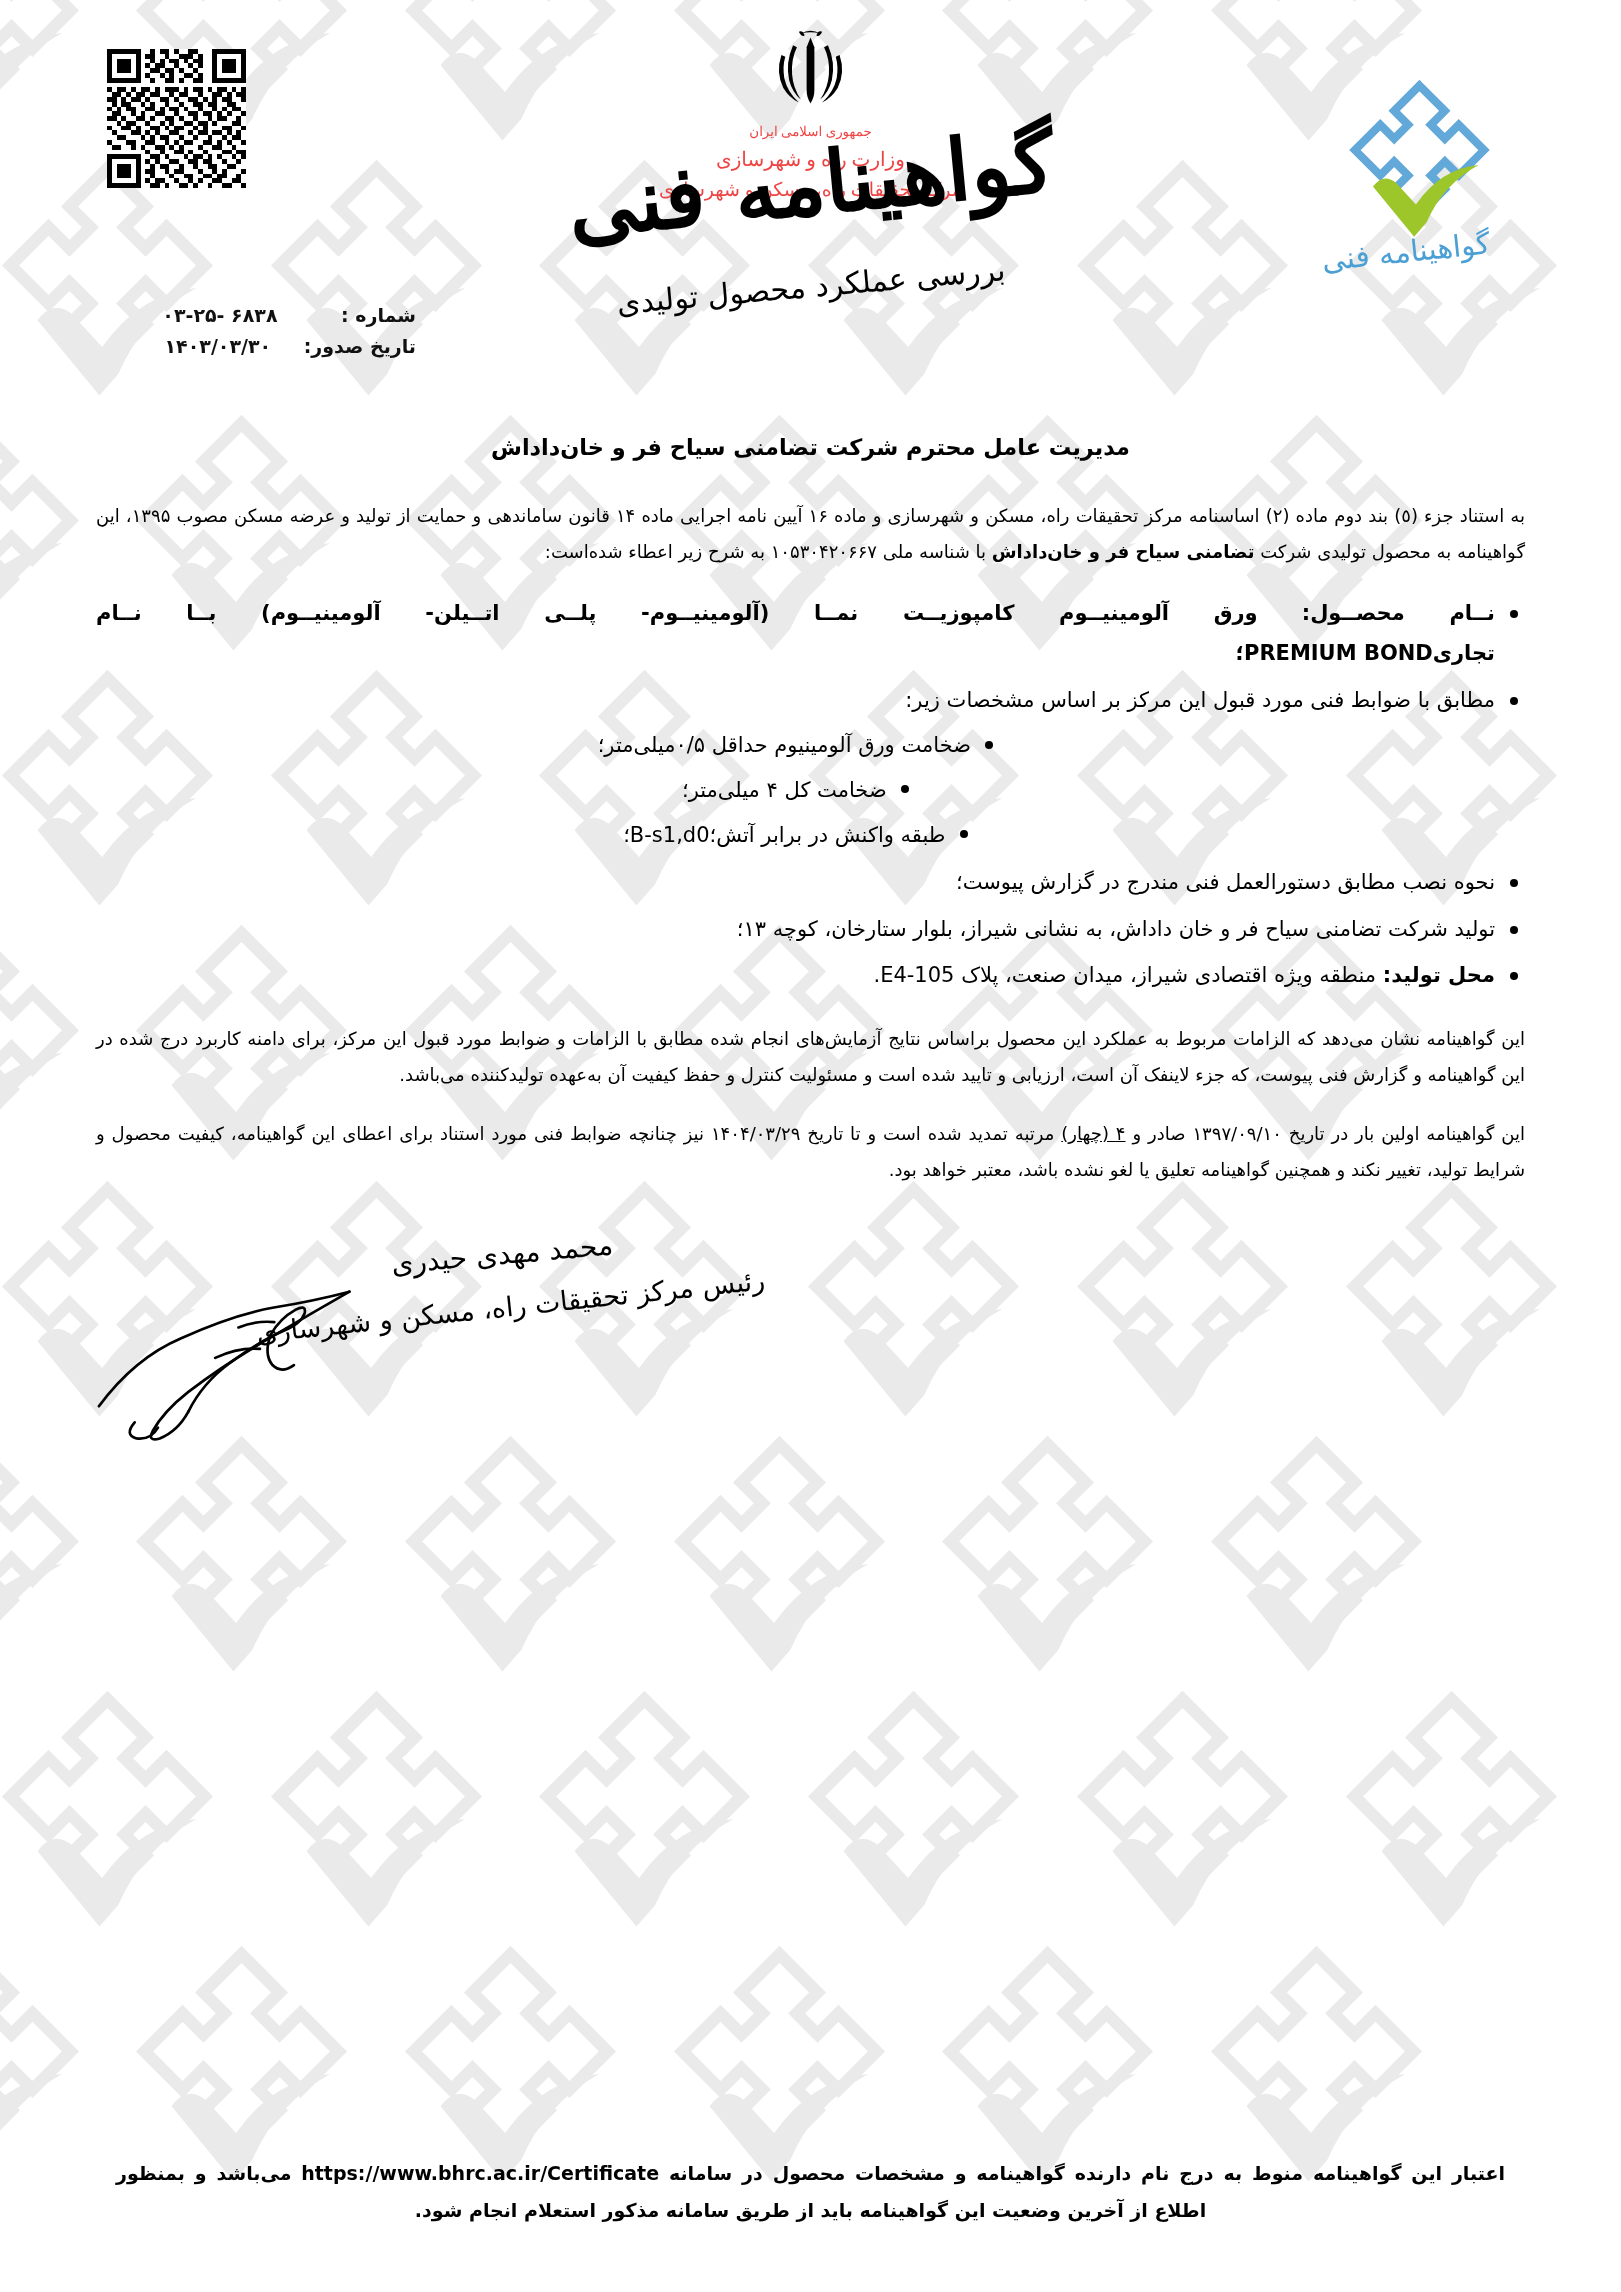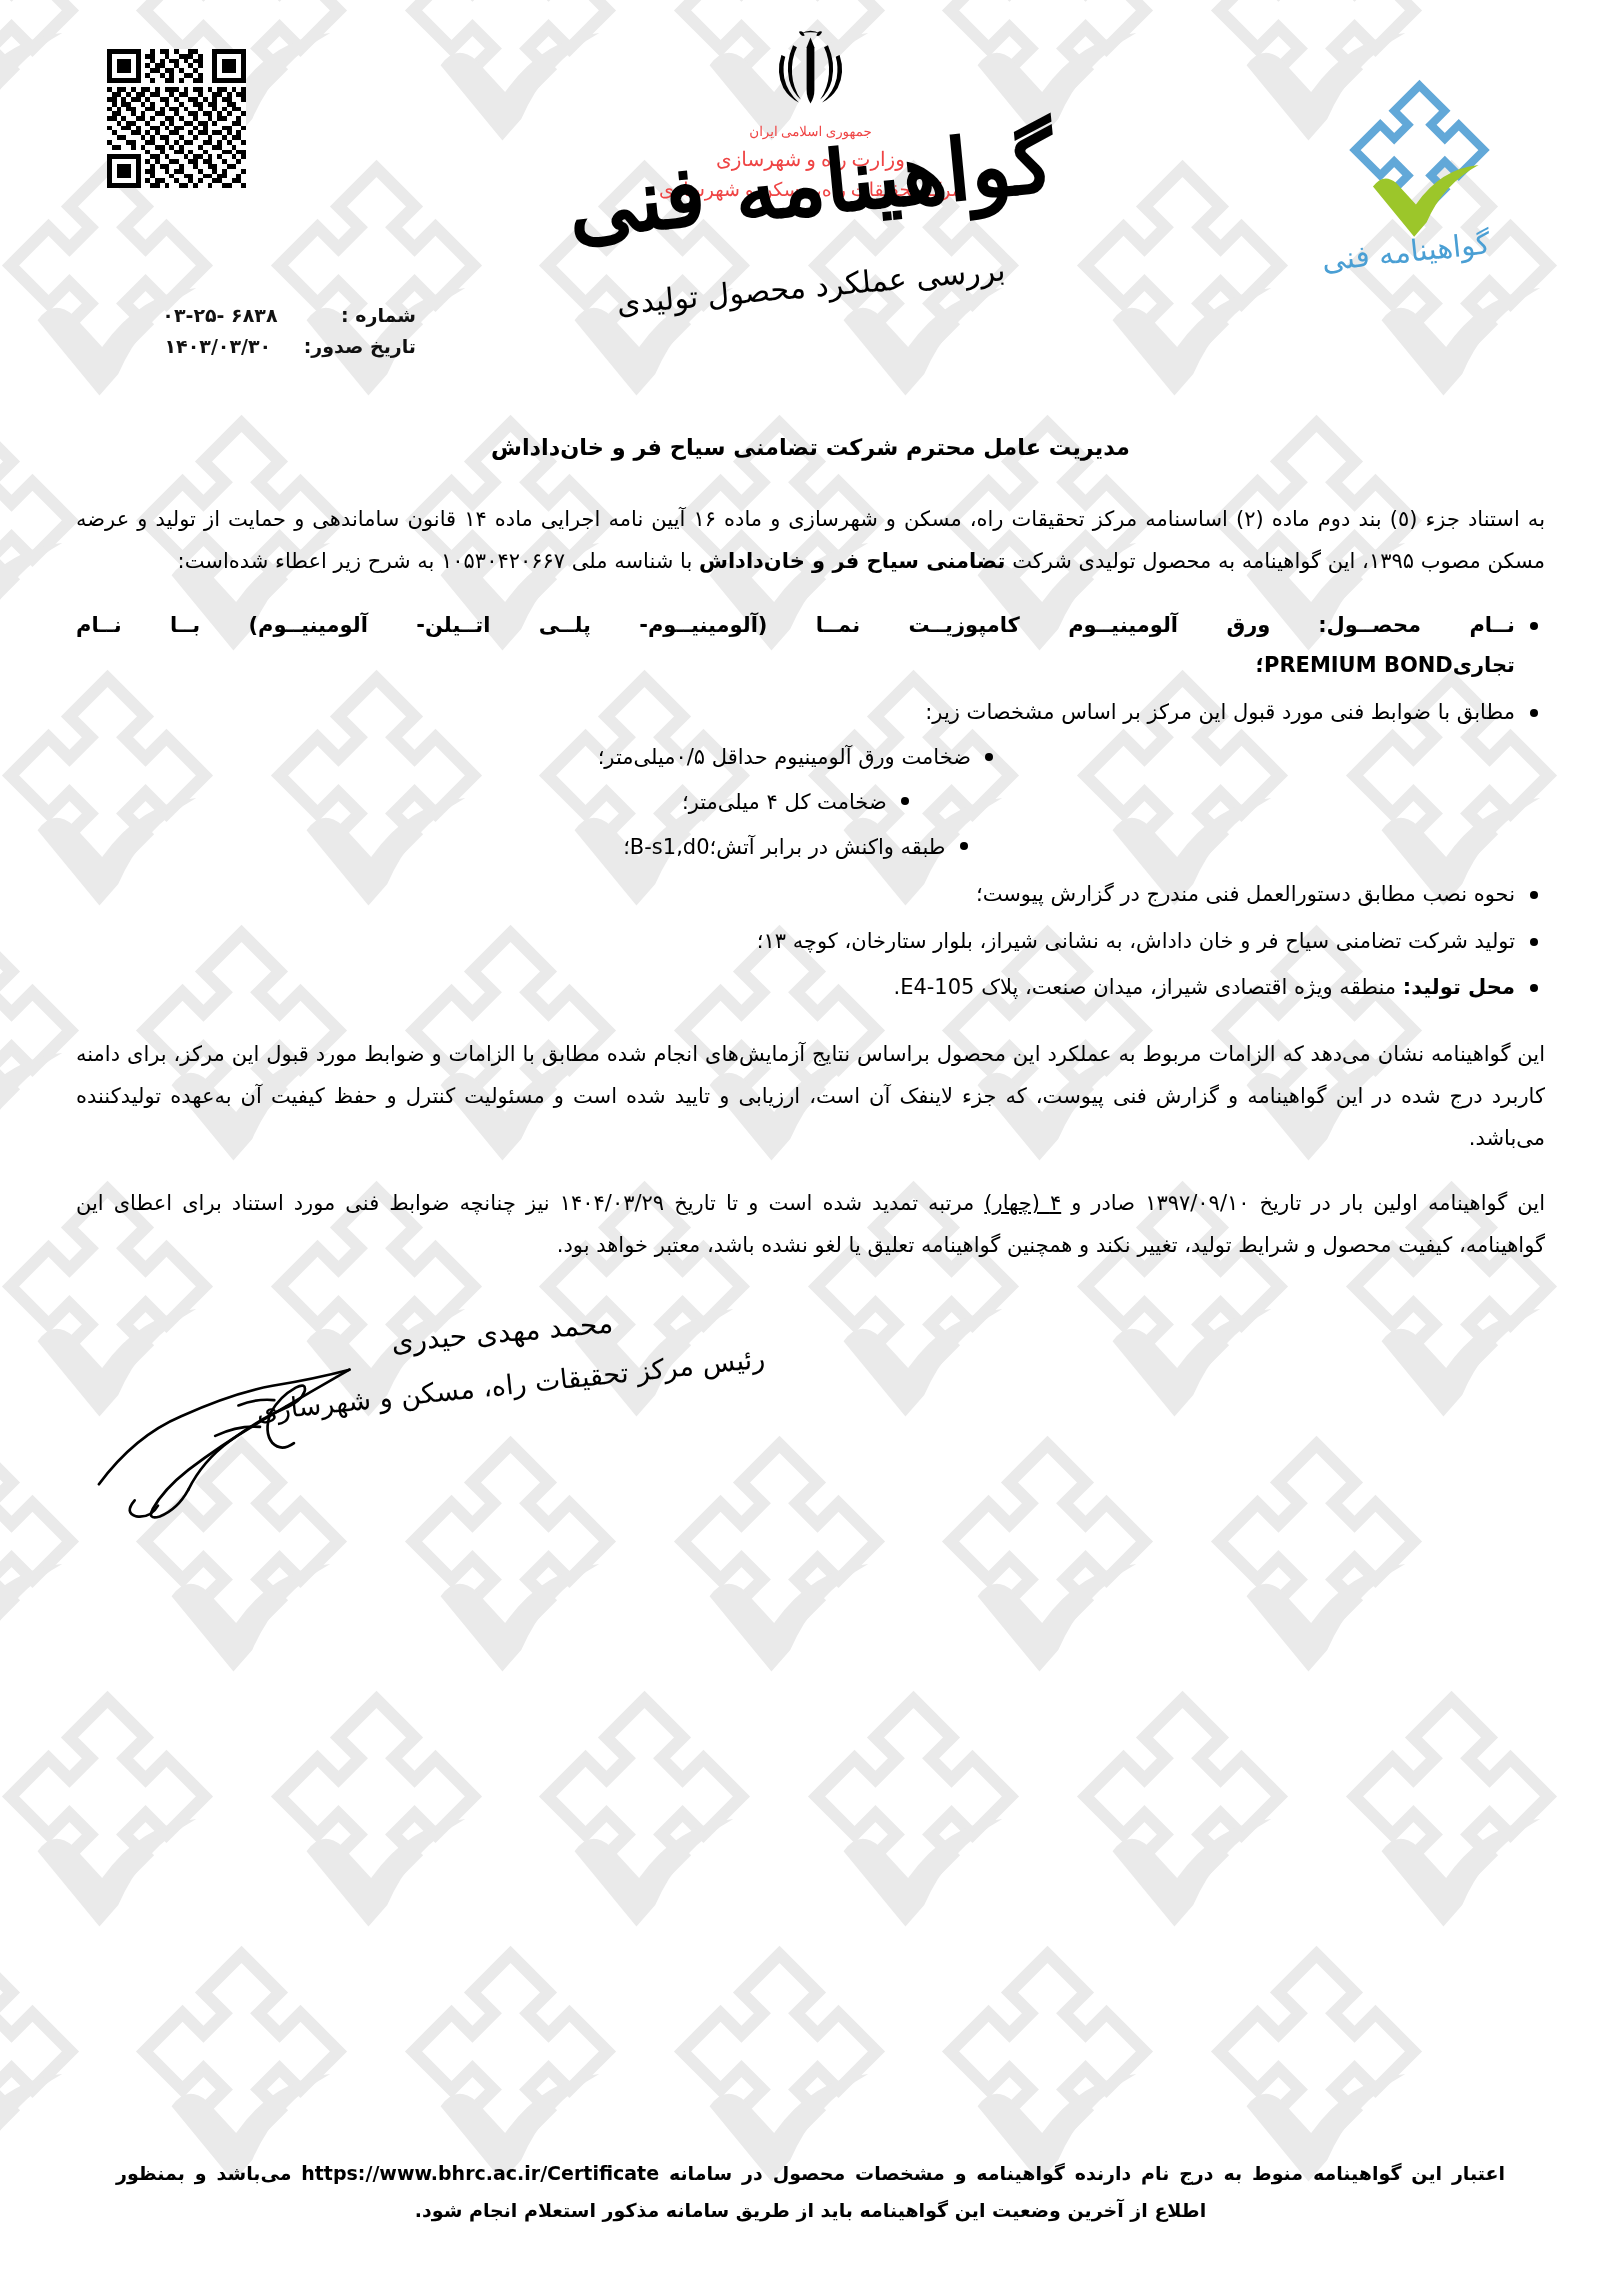--- a/index.html
+++ b/index.html
@@ -127,32 +127,32 @@
     font-family: "DejaVu Serif", "Liberation Serif", serif;
     font-size: 29.6px;
     color: #4a9fd4;
     transform: rotate(-6deg);
   }
 
   
   .content {
     position: relative;
     z-index: 2;
-    padding: 0 76px;
+    padding: 0 96px;
     direction: rtl;
     color: #000;
   }
   .addressee {
     font-size: 22.4px;
     font-weight: bold;
     text-align: center;
     margin: 12.5px 0 38px 0;
   }
   p.para {
-    font-size: 21px;
+    font-size: 18px;
     line-height: 2.0;
     text-align: justify;
     margin: 0 0 23px 0;
   }
   .b { font-weight: bold; }
   .ltr { direction: ltr; unicode-bidi: embed; display: inline-block; }
 
   ul.bullets {
     list-style: none;
     margin: 0 0 3.6px 0;

